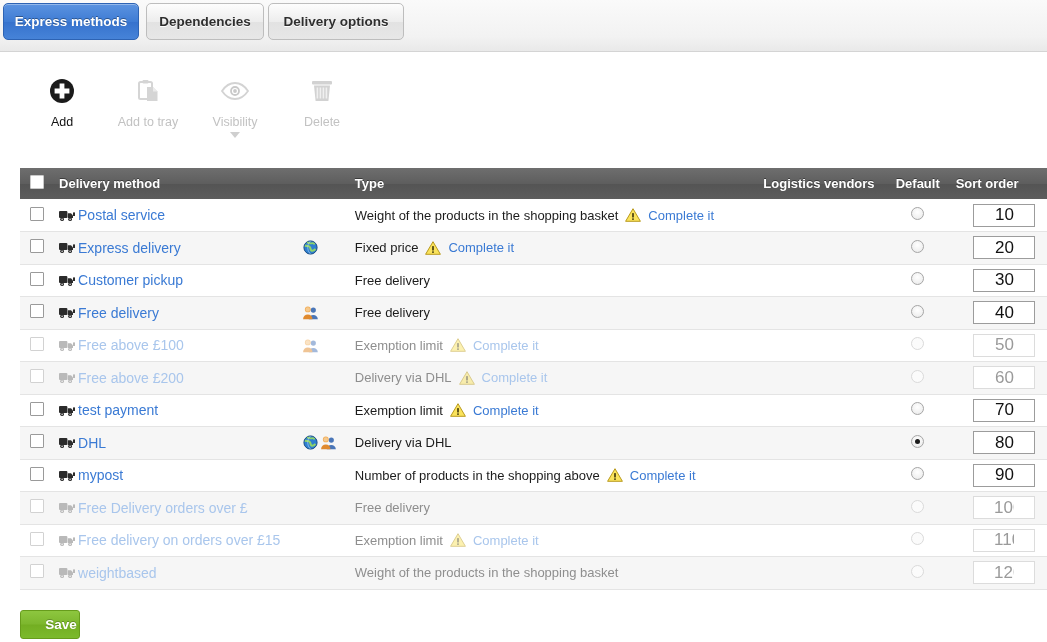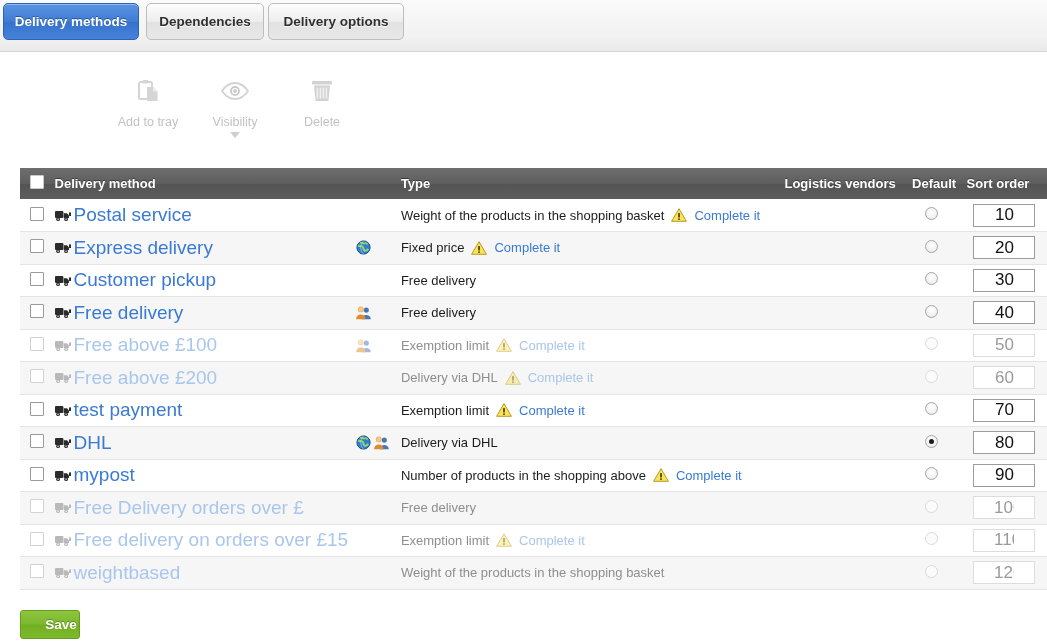--- a/index.html
+++ b/index.html
@@ -130,21 +130,21 @@
     cursor: pointer;
   }
   th .cb { border-color: #c9c9c9; }
   tr.disabled .cb { border-color: #d2d2d2; }
 
   
   .namecell { display: flex; align-items: center; gap: 3px; }
   .mlink {
     color: #3a7ad4;
     text-decoration: none;
-    font-size: 19px;
+    font-size: 14px;
     cursor: pointer;
   }
   tr.disabled .mlink { color: #a9c6ec; }
 
   
   .truck { width: 16px; height: 13px; flex: 0 0 16px; }
 
   
   .typecell { display: flex; align-items: center; gap: 7px; }
   .typetext { color: #1c1c1c; }
@@ -201,32 +201,41 @@
     padding-left: 22px;
   }
 </style>
 </head>
 <body>
 
 <div id="top-black-bar"></div>
 
 <div id="tabbar">
   <div class="tab active" id="tab-delivery-methods">
-    <span>Delivery methods</span>
+    <span>Express methods</span>
   </div>
   <div class="tab inactive" id="tab-dependencies">
     <span>Dependencies</span>
   </div>
   <div class="tab inactive" id="tab-delivery-options">
     <span>Delivery options</span>
   </div>
 </div>
 
 <div id="toolbar">
 
+  <div class="tool enabled" id="tool-add">
+    <span class="ticon">
+      <svg width="28" height="28" viewBox="0 0 28 28">
+        <circle cx="14" cy="14" r="12" fill="#1b1b1b"></circle>
+        <path d="M11.6 6.6h4.8v5h5v4.8h-5v5h-4.8v-5h-5v-4.8h5z" fill="#ffffff"></path>
+      </svg>
+    </span>
+    <span class="tlabel">Add</span>
+  </div>
 
   <div class="tool disabled" id="tool-add-tray">
     <span class="ticon">
       <svg width="28" height="28" viewBox="0 0 28 28">
         <rect x="5" y="5" width="13" height="17" rx="1.5" fill="none" stroke="#d5d5d5" stroke-width="2"></rect>
         <rect x="8.5" y="3" width="6" height="3.5" rx="1" fill="#d5d5d5"></rect>
         <path d="M13 10h6l4.5 4.5V24H13z" fill="#d5d5d5"></path>
         <path d="M19 10v4.5h4.5z" fill="#ebebeb"></path>
       </svg>
     </span>

